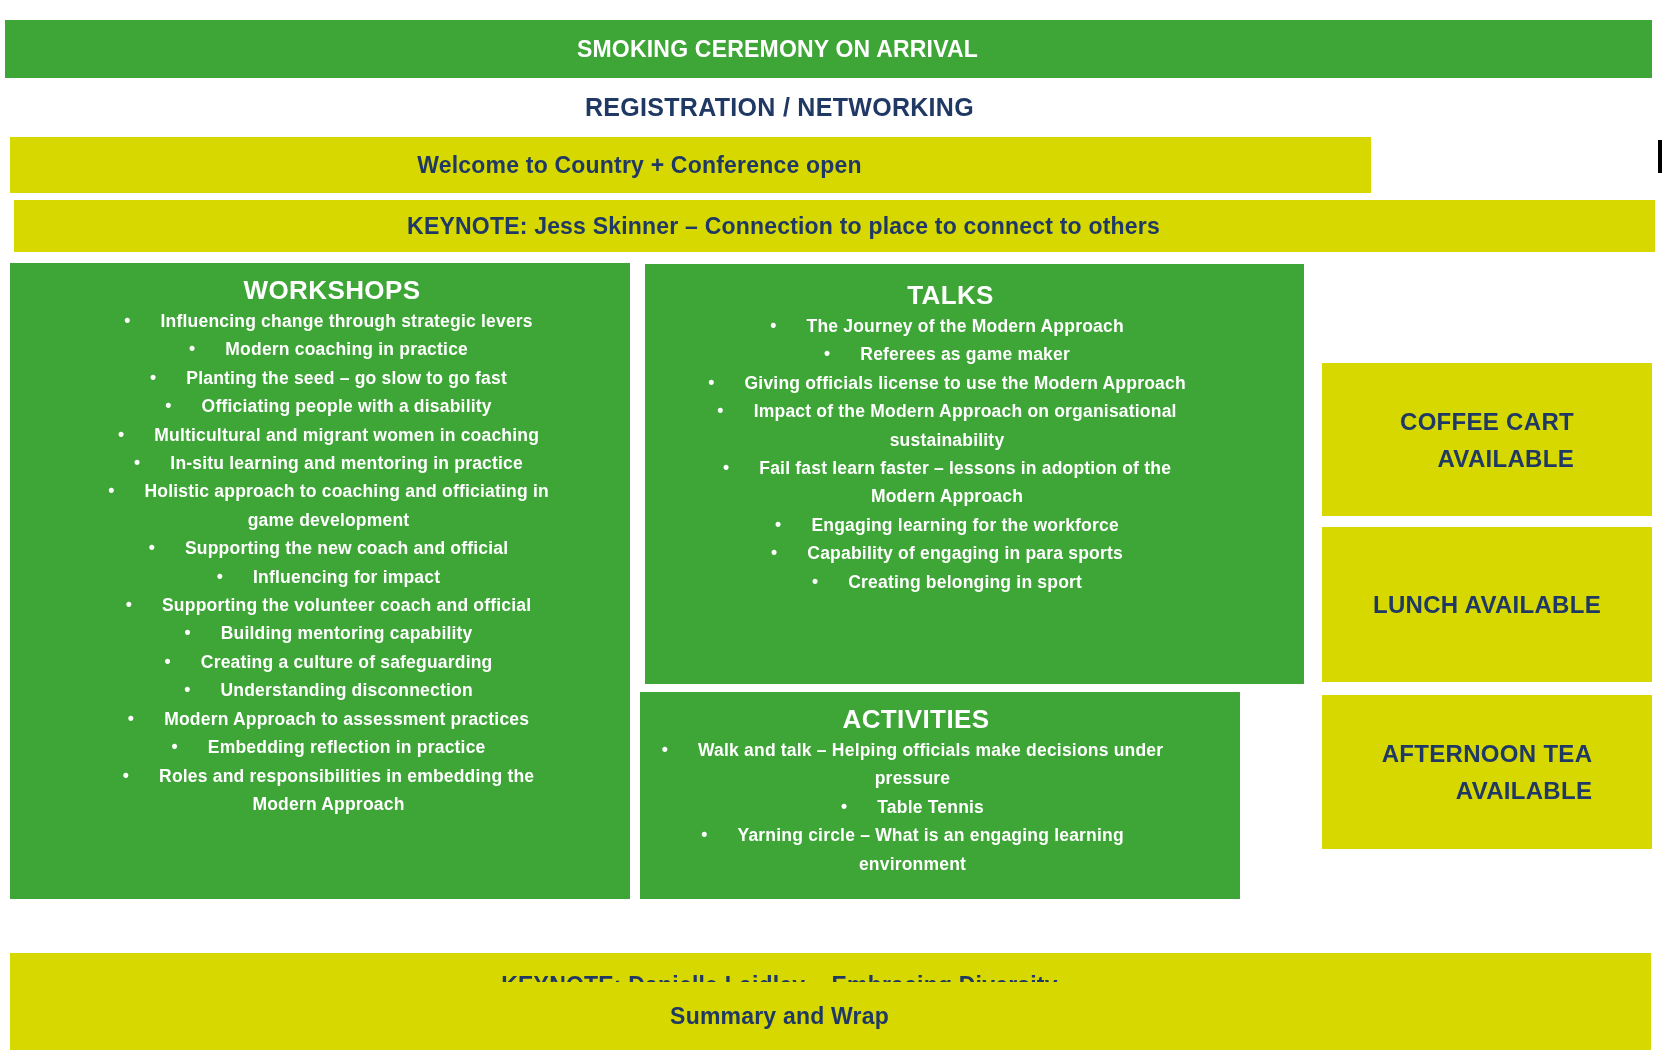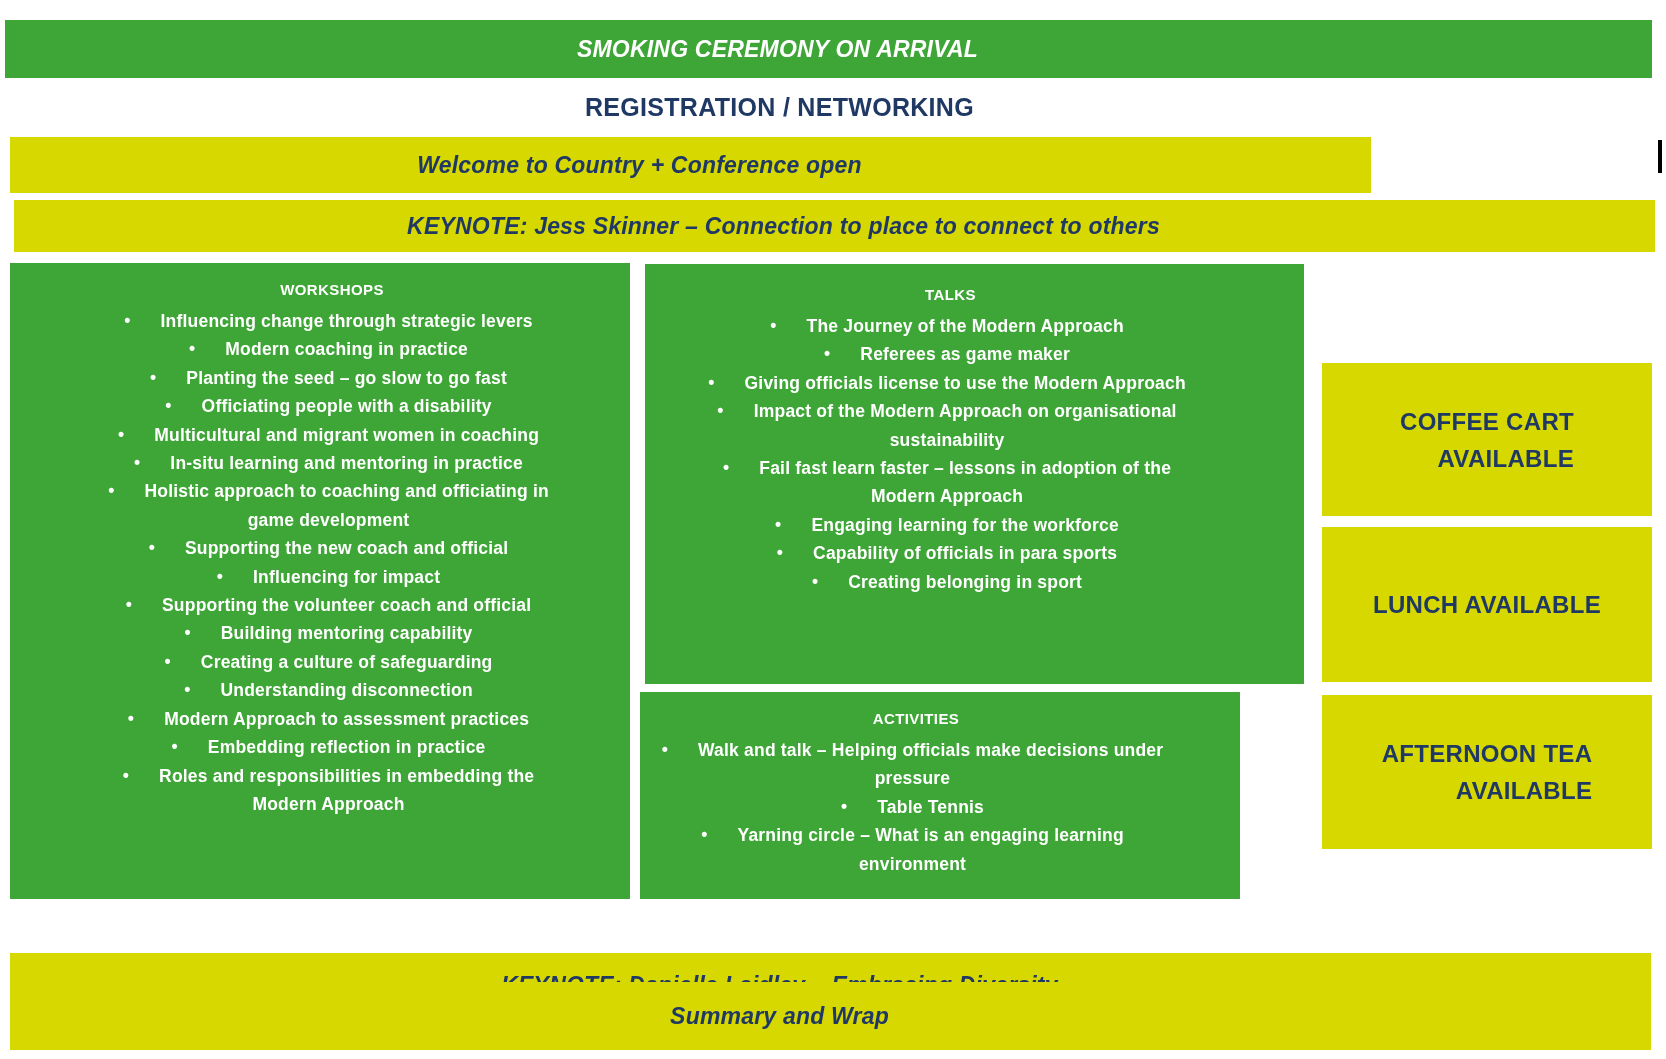--- a/index.html
+++ b/index.html
@@ -26,21 +26,21 @@
     display:flex;
     align-items:center;
     justify-content:center;
     font-size:23px;
     color:var(--navy);
     letter-spacing:.2px;
     white-space:nowrap;
   }
   .bar.green{background:var(--green);color:#fff;}
   .bar.yellow{background:var(--yellow);}
-  .bar.padded{padding-right:102px;font-style:italic;}
+  .bar.padded{padding-right:102px;}
 
   .smoking-bar{left:5px;top:20px;width:1647px;height:58px;}
   .registration-row{
     position:absolute;left:10px;top:78px;width:1641px;height:59px;
     display:flex;align-items:center;justify-content:center;
     padding-right:102px;
     color:var(--navy);font-size:25px;letter-spacing:.3px;white-space:nowrap;
   }
   .welcome-bar{left:10px;top:137px;width:1361px;height:56px;}
   .keynote-am-bar{left:14px;top:200px;width:1641px;height:52px;}
@@ -52,21 +52,21 @@
     background:var(--green);
     color:#fff;
     text-align:center;
   }
   .workshops-box{left:10px;top:263px;width:620px;height:636px;padding-top:10px;}
   .talks-box{left:645px;top:264px;width:659px;height:420px;padding-top:14px;padding-right:72px;}
   .activities-box{left:640px;top:692px;width:600px;height:207px;padding-top:10px;padding-right:72px;}
 
   .box-title{
     display:block;
-    font-size:15px;
+    font-size:26px;
     line-height:34px;
     letter-spacing:.4px;
     padding-left:24px;
   }
   .list{display:block;}
   .item{
     line-height:28.4px;
     font-size:17.5px;
     letter-spacing:.2px;
     padding-left:17px;
@@ -142,21 +142,21 @@
     <span class="box-title">TALKS</span>
     <div class="list">
         <div class="item"><span class="bullet">•</span><span class="item-text">The Journey of the Modern Approach</span></div>
         <div class="item"><span class="bullet">•</span><span class="item-text">Referees as game maker</span></div>
         <div class="item"><span class="bullet">•</span><span class="item-text">Giving officials license to use the Modern Approach</span></div>
         <div class="item"><span class="bullet">•</span><span class="item-text">Impact of the Modern Approach on organisational
 sustainability</span></div>
         <div class="item"><span class="bullet">•</span><span class="item-text">Fail fast learn faster – lessons in adoption of the
 Modern Approach</span></div>
         <div class="item"><span class="bullet">•</span><span class="item-text">Engaging learning for the workforce</span></div>
-        <div class="item"><span class="bullet">•</span><span class="item-text">Capability of officials in para sports</span></div>
+        <div class="item"><span class="bullet">•</span><span class="item-text">Capability of engaging in para sports</span></div>
         <div class="item"><span class="bullet">•</span><span class="item-text">Creating belonging in sport</span></div>
       </div>
   </div>
 
   <div class="green-box activities-box">
     <span class="box-title">ACTIVITIES</span>
     <div class="list">
         <div class="item"><span class="bullet">•</span><span class="item-text">Walk and talk – Helping officials make decisions under
 pressure</span></div>
         <div class="item"><span class="bullet">•</span><span class="item-text">Table Tennis</span></div>

